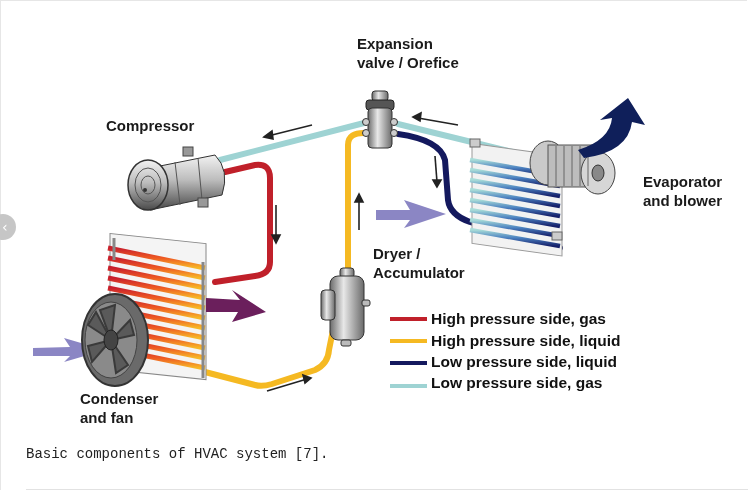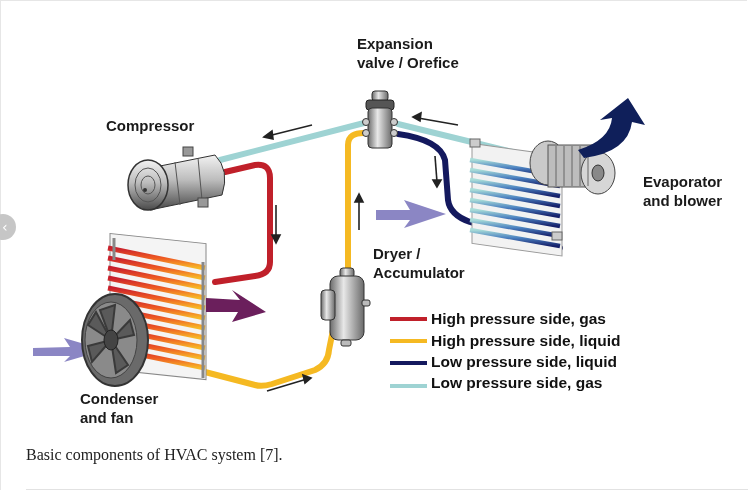--- a/index.html
+++ b/index.html
@@ -3,21 +3,21 @@
   <meta charset="utf-8">
   <style>
     html, body { margin: 0; padding: 0; background: #ffffff; }
     body { width: 748px; height: 491px; position: relative; overflow: hidden; font-family: "Liberation Sans", sans-serif; }
     .frame { position: absolute; left: 0; top: 0; width: 746px; height: 489px; border-top: 1px solid #e6e6e6; border-left: 1px solid #e6e6e6; }
     .prev-btn { position: absolute; left: -10px; top: 214px; width: 26px; height: 26px; border-radius: 50%; background: #c6c6c6; cursor: pointer; }
     .prev-btn span { position: absolute; left: 12px; top: 3px; color: #fff; font-size: 14px; line-height: 20px; font-family: "DejaVu Sans", sans-serif; }
     svg.diagram { position: absolute; left: 0; top: 0; }
     .lbl { font-family: "Liberation Sans", sans-serif; font-weight: bold; font-size: 15px; fill: #1a1a1a; }
     .legend-text { font-family: "Liberation Sans", sans-serif; font-weight: bold; font-size: 15.5px; fill: #111; }
-    .caption { position: absolute; left: 26px; top: 446px; font-size: 16px; color: #222; font-family: Liberation Serif, serif; }
+    .caption { position: absolute; left: 26px; top: 446px; font-size: 14px; color: #222; font-family: Liberation Mono, monospace; }
     .bottom-rule { position: absolute; left: 26px; top: 489px; width: 722px; height: 1px; background: #e2e2e2; }
   </style>
 </head>
 <body>
 
 <div class="frame"></div>
 
 <svg class="diagram" width="748" height="491" viewBox="0 0 748 491">
   <defs>
     <linearGradient id="metal" x1="0" y1="0" x2="0" y2="1">

